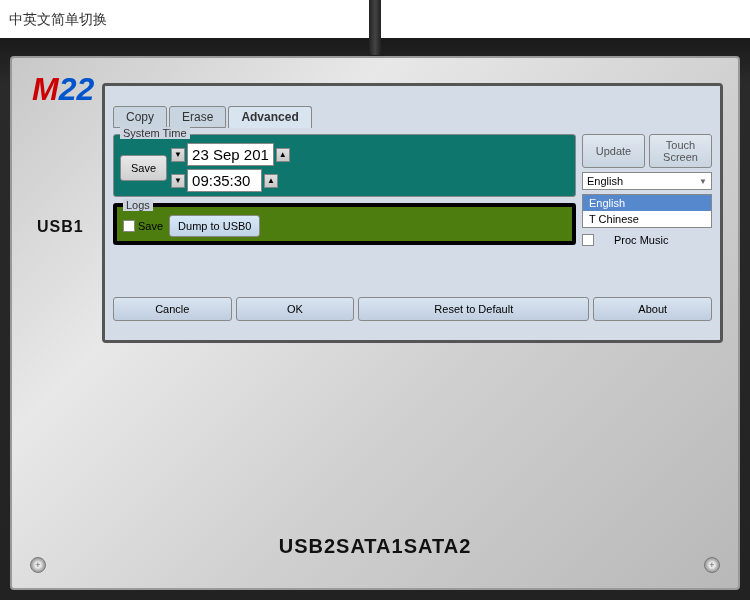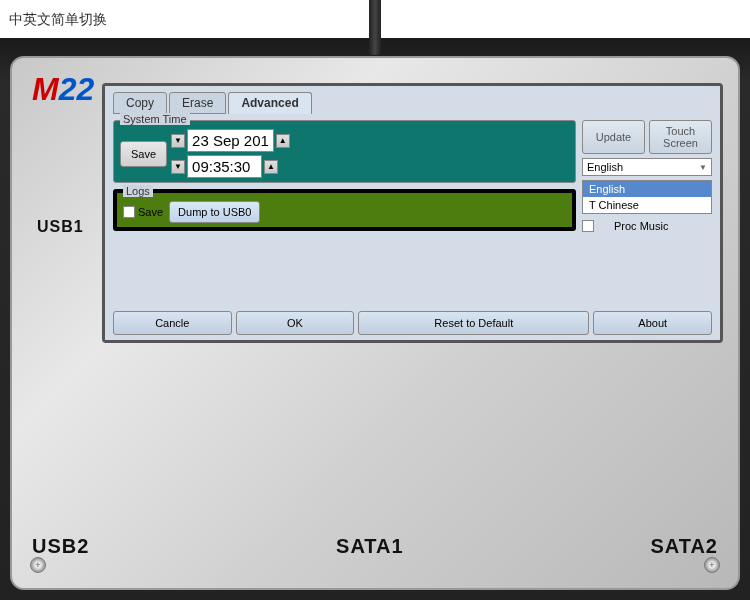--- a/index.html
+++ b/index.html
@@ -51,21 +51,21 @@
     }
 
     
     .silver-panel {
       position: absolute;
       top: 18px;
       left: 10px;
       right: 10px;
       bottom: 10px;
       background: linear-gradient(135deg, #c8c8c8 0%, #e8e8e8 30%, #d0d0d0 60%, #b8b8b8 100%);
-      border-radius: 14px;
+      border-radius: 4px;
       border: 2px solid #999;
     }
 
     
     .logo {
       position: absolute;
       top: 15px;
       left: 20px;
       font-size: 32px;
       font-weight: bold;
@@ -85,23 +85,22 @@
       letter-spacing: 1px;
     }
 
     
     .bottom-labels {
       position: absolute;
       bottom: 30px;
       left: 0;
       right: 0;
       display: flex;
-      justify-content: space-between;
+      justify-content: center;
       padding: 0 20px;
-      gap: 48px;
     }
     .bottom-label {
       font-size: 20px;
       font-weight: bold;
       color: #111;
       letter-spacing: 1px;
     }
 
     
     .screen {
@@ -111,21 +110,21 @@
       right: 15px;
       height: 260px;
       background: linear-gradient(to bottom, #b0c4d8 0%, #c8d8e8 100%);
       border: 3px solid #555;
       border-radius: 4px;
       overflow: hidden;
     }
 
     
     .screen-ui {
-      padding: 6px 8px;
+      padding: 20px 8px;
       height: 100%;
       background: #d4dce8;
     }
 
     
     .tabs {
       display: flex;
       gap: 2px;
       margin-bottom: 6px;
     }

